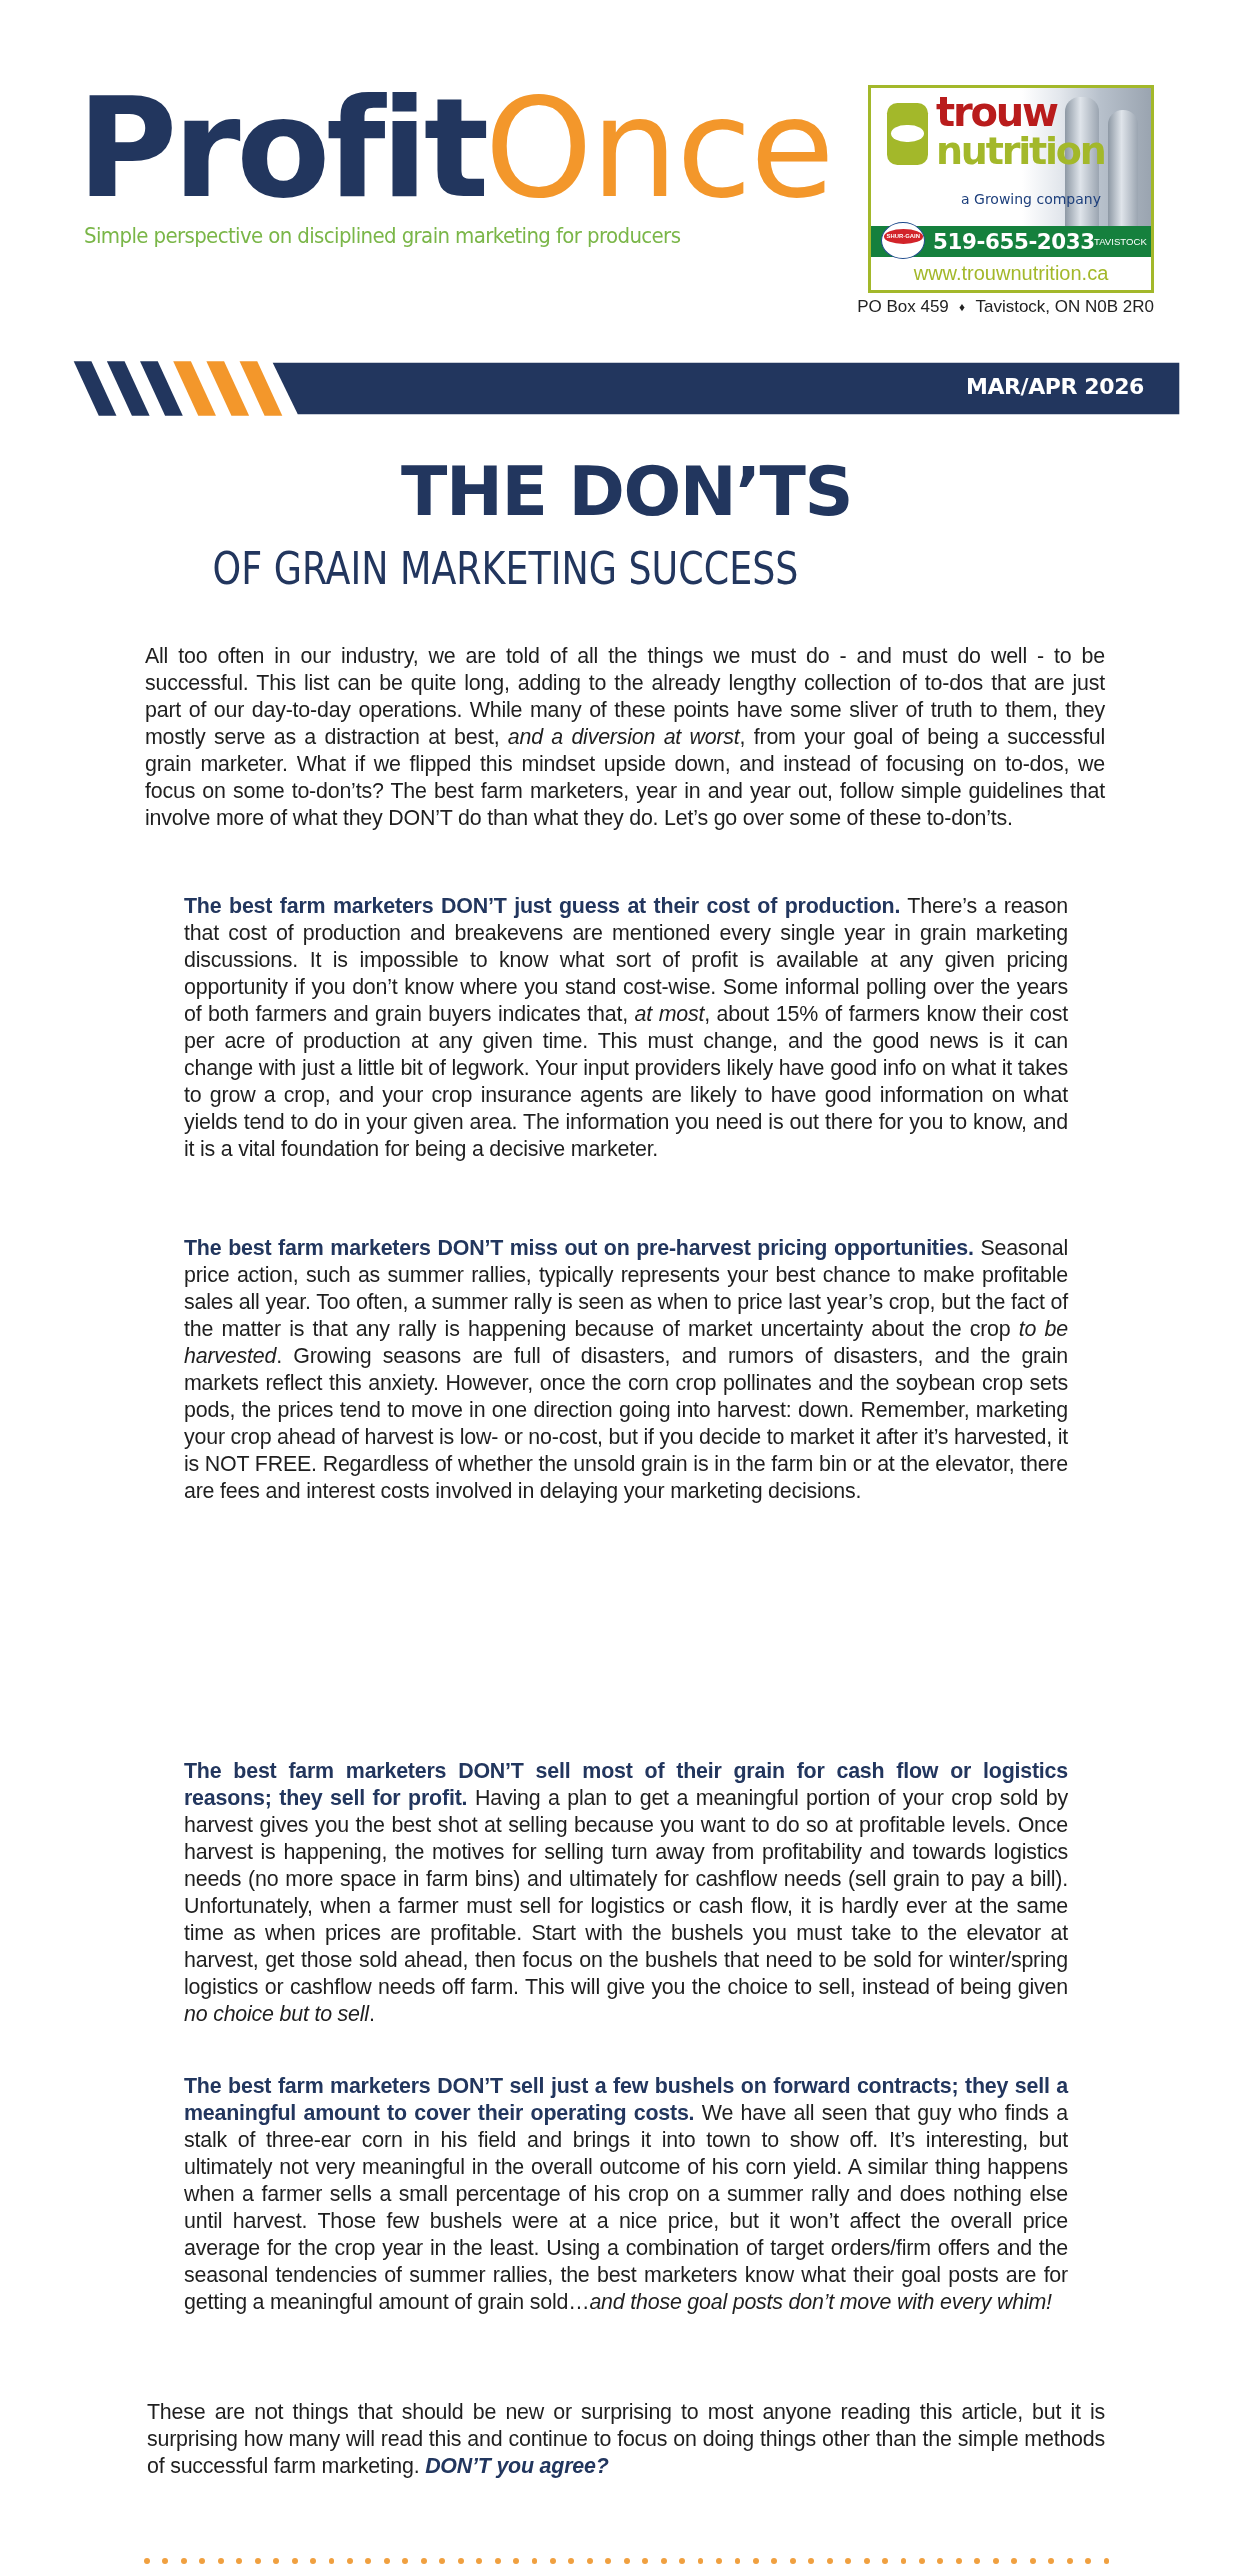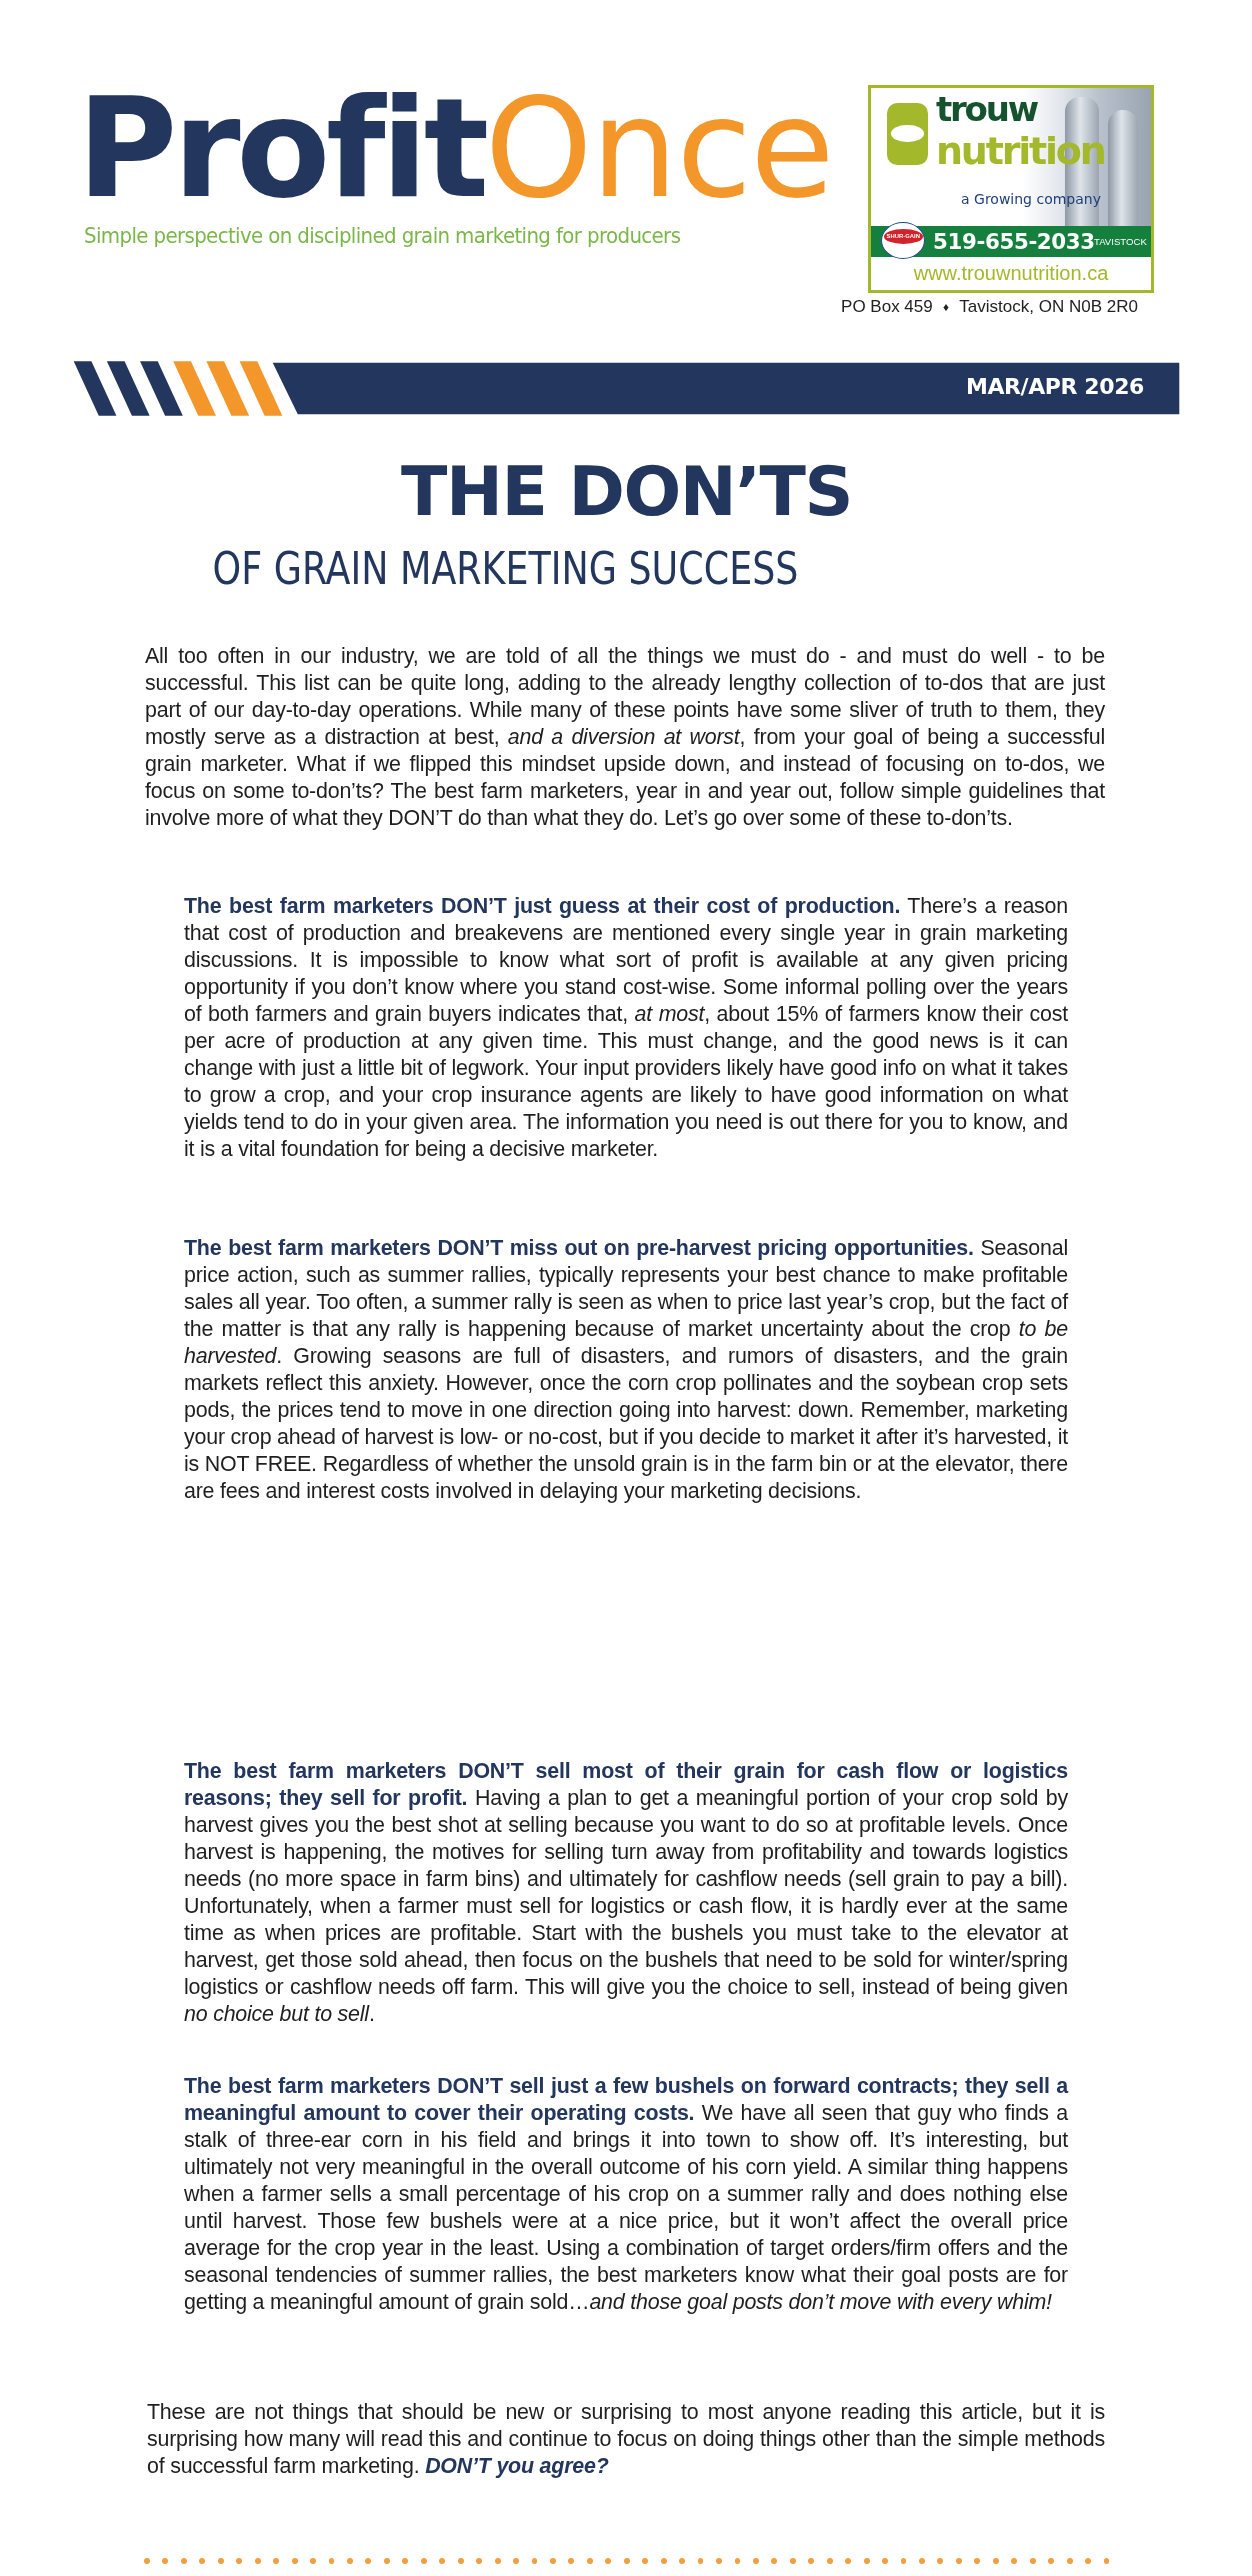--- a/index.html
+++ b/index.html
@@ -40,22 +40,22 @@
   .ad .trouw-icon {
     position: absolute; left: 16px; top: 14.7px; width: 41px; height: 62px;
     border-radius: 10.3px; background: #a3b82a;
   }
   .ad .trouw-icon::after {
     content: ""; position: absolute; left: 4.4px; right: 4.4px; top: 22px; height: 17.7px;
     background: #ffffff; border-radius: 50%;
   }
   .ad .trouw {
     position: absolute; left: 65px; top: 4.4px;
-    font-family: "DejaVu Sans", sans-serif; font-weight: bold; font-size: 34px;
-    color: #14532d; letter-spacing: -2.2px; line-height: 1;
+    font-family: "DejaVu Sans", sans-serif; font-weight: bold; font-size: 40px;
+    color: #b91c1c; letter-spacing: -2.2px; line-height: 1;
   }
   .ad .nutrition {
     position: absolute; left: 65px; top: 44px;
     font-family: "DejaVu Sans", sans-serif; font-weight: bold; font-size: 38px;
     color: #a3b82a; letter-spacing: -2.2px; line-height: 1;
   }
   .ad .nutreco {
     position: absolute; left: 90px; top: 103px;
     font-family: "DejaVu Sans", sans-serif; font-size: 14px; color: #1d3f7c;
   }
@@ -78,21 +78,21 @@
   }
   .ad .tavistock {
     position: absolute; left: 223px; top: 10.3px; font-size: 9.6px; color: #ffffff;
     font-family: "Liberation Sans", sans-serif;
   }
   .ad .website {
     position: absolute; left: 0; right: 0; top: 174px; text-align: center;
     font-family: "Liberation Sans", sans-serif; font-size: 20px; color: #a3b82a;
   }
   .address {
-    position: absolute; left: 825px; width: 329px; top: 297px; text-align: center;
+    position: absolute; left: 825px; width: 329px; top: 297px; text-align: right;
     font-family: "Liberation Sans", sans-serif; font-size: 17px; color: #222;
     white-space: nowrap;
   }
   .address .sep { margin: 0 10.3px; font-size: 11.8px; position: relative; top: -1.5px; }
 
   
   .banner { position: absolute; left: 0; top: 361px; width: 1253px; height: 55px; }
   .banner svg { position: absolute; left: 0; top: 0; }
   .issue-date {
     position: absolute; right: 109px; top: 13.3px;

